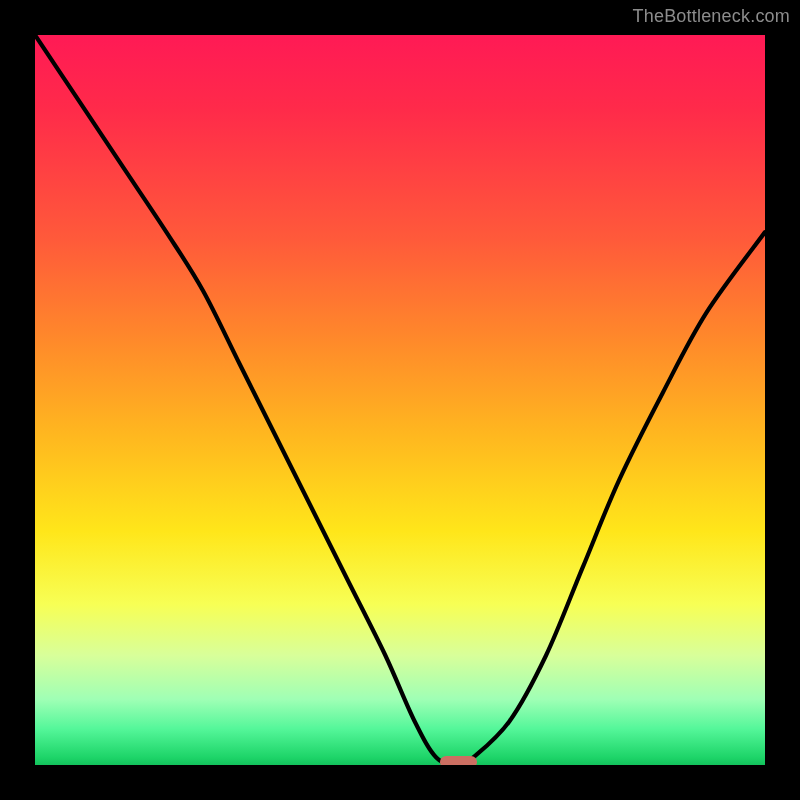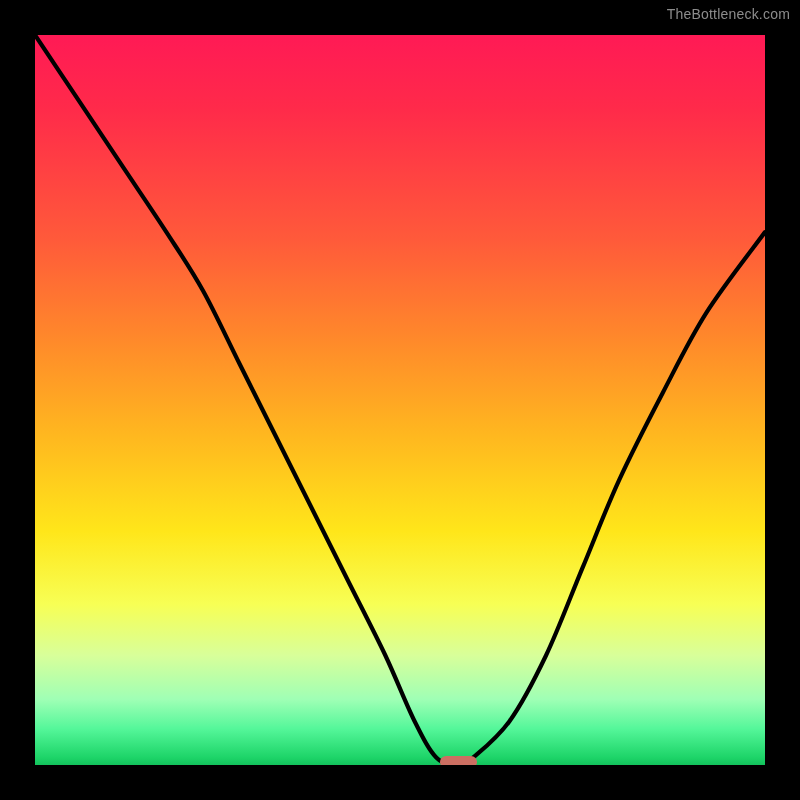--- a/index.html
+++ b/index.html
@@ -55,21 +55,21 @@
     width: 38px;
     height: 12px;
     background: #cc6f62;
     border-radius: 6px;
   }
   .watermark {
     position: absolute;
     top: 6px;
     right: 10px;
     color: #8c8c8c;
-    font-size: 14px;
+    font-size: 18px;
     font-weight: 500;
     letter-spacing: 0.2px;
   }
 </style>
 </head>
 <body>
 
 <div class="frame">
   <div class="watermark">TheBottleneck.com</div>
 

